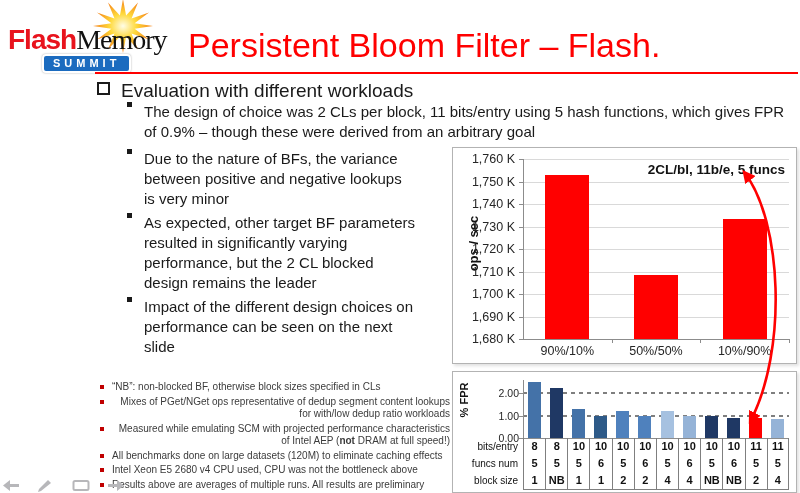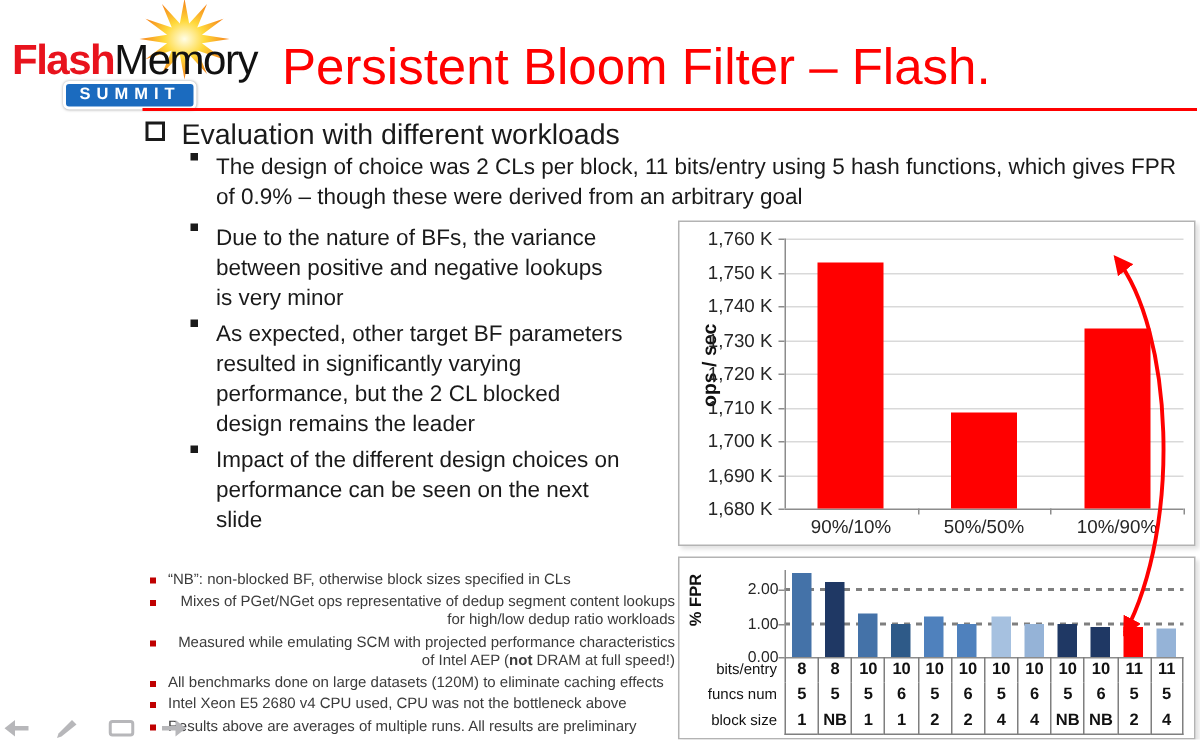--- a/index.html
+++ b/index.html
@@ -5,21 +5,21 @@
   html,body{margin:0;padding:0;width:800px;height:493px;overflow:hidden;background:#fff;
     font-family:"Liberation Sans",sans-serif;}
   #slide{position:relative;width:800px;height:493px;background:#fff;}
 
   
   #logo{position:absolute;left:6px;top:2px;width:185px;height:70px;}
   #logo-star{position:absolute;left:62px;top:-4px;width:110px;height:62px;}
   #logo-text{position:absolute;left:2px;top:22px;white-space:nowrap;}
   #logo-flash{font-size:28px;font-weight:bold;color:#e8131d;letter-spacing:-1px;
     text-shadow:-1px 0 #fff,1px 0 #fff,0 -1px #fff,0 1px #fff;}
-  #logo-memory{font-family:Liberation Sans, sans-serif;font-size:28px;color:#111;letter-spacing:-1px;text-align:right;}
+  #logo-memory{font-family:Liberation Serif, serif;font-size:28px;color:#111;letter-spacing:-1px;text-align:right;}
   #logo-summit{position:absolute;left:36px;top:52px;background:#1b6bbf;color:#fff;
     font-size:11px;font-weight:bold;letter-spacing:4px;padding:1px 9px 2px 9px;border:2px solid #fff;
     border-radius:4px;box-shadow:0 0 2px rgba(0,0,0,.35);}
 
   
   #title{position:absolute;left:188px;top:26px;font-size:34px;color:#ff0000;white-space:nowrap;}
   #title-rule{position:absolute;left:95px;top:72px;width:703px;height:2px;background:#ff0000;}
 
   
   .sq-hollow{display:inline-block;width:9px;height:9px;border:2px solid #1a1a1a;margin-right:11px;
@@ -121,20 +121,21 @@
     </div>
     <div class="lb">
       <span class="sq-solid"></span>
       <span class="txt">Impact of the different design choices on performance can be seen on the next slide</span>
     </div>
   </div>
 
   <div id="ops-chart" class="chartbox">
     <div id="ops-ylabel">ops / sec</div>
     <div id="ops-plot">
+      <div id="ops-annot">2CL/bl, 11b/e, 5 funcs</div>
     <div class="grid" style="top: 0px;"></div>
         <div class="grid" style="top: 22.5px;"></div>
         <div class="grid" style="top: 45px;"></div>
         <div class="grid" style="top: 67.5px;"></div>
         <div class="grid" style="top: 90px;"></div>
         <div class="grid" style="top: 112.5px;"></div>
         <div class="grid" style="top: 135px;"></div>
         <div class="grid" style="top: 157.5px;"></div>
         <div class="axis-x" style="top: 180px;"></div>
         <div class="axis-y" style="left: 0px;"></div>
@@ -239,21 +240,21 @@
       <div class="ytick-mark" style="left: 66px; top: 21.3846px;"></div>
     </div>
 
   <div id="footnotes">
       <div class="fn">
         <span class="fn-bullet"></span>
         <span>“NB”: non-blocked BF, otherwise block sizes specified in CLs</span>
       </div>
       <div class="fn">
         <span class="fn-bullet"></span>
-        <span>Mixes of PGet/NGet ops representative of dedup segment content lookups for high/low dedup ratio workloads</span>
+        <span>Mixes of PGet/NGet ops representative of dedup segment content lookups for with/low dedup ratio workloads</span>
       </div>
       <div class="fn">
         <span class="fn-bullet"></span>
         <span><span>Measured while emulating SCM with projected performance characteristics of Intel AEP (</span><span style="font-weight: bold;">not</span><span> DRAM at full speed!)</span></span>
       </div>
       <div class="fn">
         <span class="fn-bullet"></span>
         <span>All benchmarks done on large datasets (120M) to eliminate caching effects</span>
       </div>
       <div class="fn">

